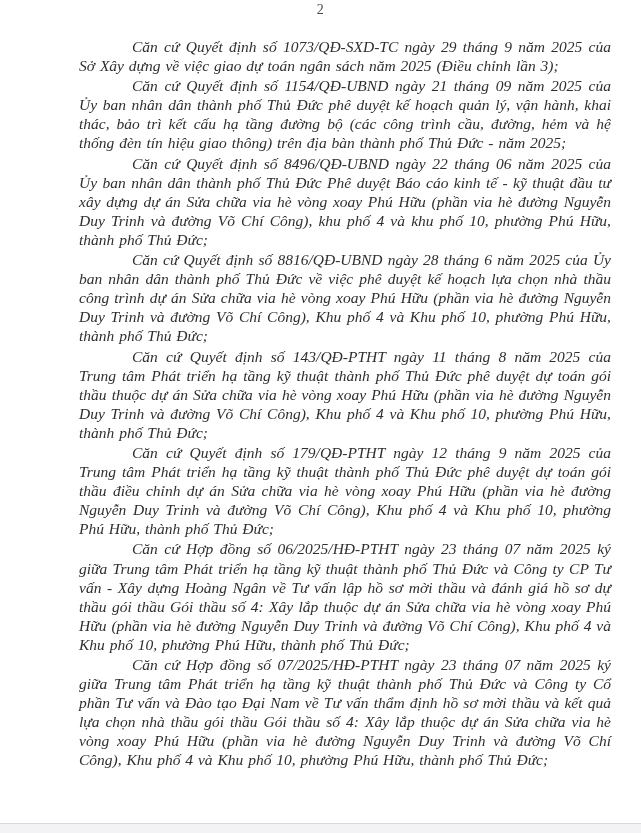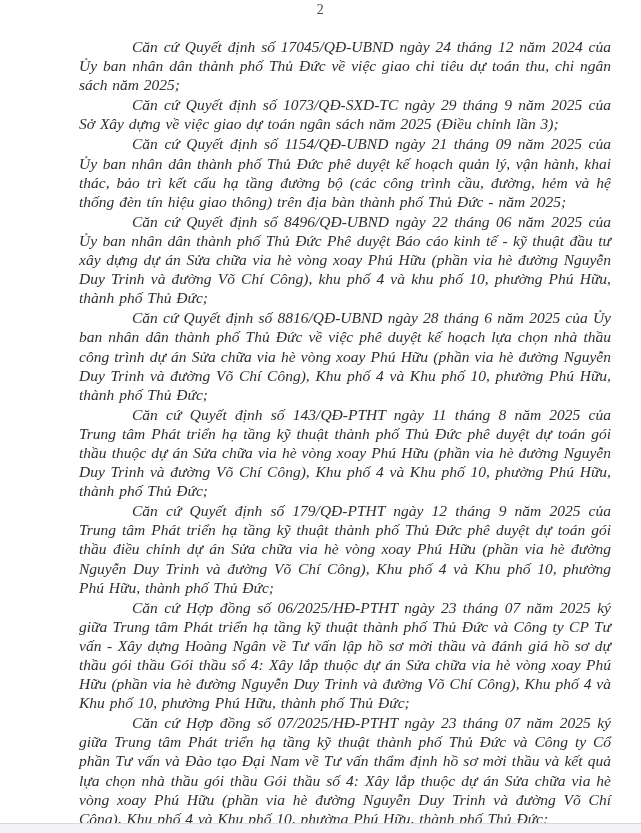--- a/index.html
+++ b/index.html
@@ -60,21 +60,20 @@
   }
 </style>
 </head>
 <body>
 
 <div class="page">
 
   <div class="page-number">2</div>
 
   <div class="doc-body">
-    <p class="para">Căn cứ Quyết định số 17045/QĐ-UBND ngày 24 tháng 12 năm 2024 của Ủy ban nhân dân thành phố Thủ Đức về việc giao chi tiêu dự toán thu, chi ngân sách năm 2025;</p>
     <p class="para">Căn cứ Quyết định số 1073/QĐ-SXD-TC ngày 29 tháng 9 năm 2025 của Sở Xây dựng về việc giao dự toán ngân sách năm 2025 (Điều chỉnh lần 3);</p>
     <p class="para">Căn cứ Quyết định số 1154/QĐ-UBND ngày 21 tháng 09 năm 2025 của Ủy ban nhân dân thành phố Thủ Đức phê duyệt kế hoạch quản lý, vận hành, khai thác, bảo trì kết cấu hạ tầng đường bộ (các công trình cầu, đường, hẻm và hệ thống đèn tín hiệu giao thông) trên địa bàn thành phố Thủ Đức - năm 2025;</p>
     <p class="para">Căn cứ Quyết định số 8496/QĐ-UBND ngày 22 tháng 06 năm 2025 của Ủy ban nhân dân thành phố Thủ Đức Phê duyệt Báo cáo kinh tế - kỹ thuật đầu tư xây dựng dự án Sửa chữa via hè vòng xoay Phú Hữu (phần via hè đường Nguyễn Duy Trinh và đường Võ Chí Công), khu phố 4 và khu phố 10, phường Phú Hữu, thành phố Thủ Đức;</p>
     <p class="para">Căn cứ Quyết định số 8816/QĐ-UBND ngày 28 tháng 6 năm 2025 của Ủy ban nhân dân thành phố Thủ Đức về việc phê duyệt kế hoạch lựa chọn nhà thầu công trình dự án Sửa chữa via hè vòng xoay Phú Hữu (phần via hè đường Nguyễn Duy Trinh và đường Võ Chí Công), Khu phố 4 và Khu phố 10, phường Phú Hữu, thành phố Thủ Đức;</p>
     <p class="para">Căn cứ Quyết định số 143/QĐ-PTHT ngày 11 tháng 8 năm 2025 của Trung tâm Phát triển hạ tầng kỹ thuật thành phố Thủ Đức phê duyệt dự toán gói thầu thuộc dự án Sửa chữa via hè vòng xoay Phú Hữu (phần via hè đường Nguyễn Duy Trinh và đường Võ Chí Công), Khu phố 4 và Khu phố 10, phường Phú Hữu, thành phố Thủ Đức;</p>
     <p class="para">Căn cứ Quyết định số 179/QĐ-PTHT ngày 12 tháng 9 năm 2025 của Trung tâm Phát triển hạ tầng kỹ thuật thành phố Thủ Đức phê duyệt dự toán gói thầu điều chỉnh dự án Sửa chữa via hè vòng xoay Phú Hữu (phần via hè đường Nguyễn Duy Trinh và đường Võ Chí Công), Khu phố 4 và Khu phố 10, phường Phú Hữu, thành phố Thủ Đức;</p>
     <p class="para">Căn cứ Hợp đồng số 06/2025/HĐ-PTHT ngày 23 tháng 07 năm 2025 ký giữa Trung tâm Phát triển hạ tầng kỹ thuật thành phố Thủ Đức và Công ty CP Tư vấn - Xây dựng Hoàng Ngân về Tư vấn lập hồ sơ mời thầu và đánh giá hồ sơ dự thầu gói thầu Gói thầu số 4: Xây lắp thuộc dự án Sửa chữa via hè vòng xoay Phú Hữu (phần via hè đường Nguyễn Duy Trinh và đường Võ Chí Công), Khu phố 4 và Khu phố 10, phường Phú Hữu, thành phố Thủ Đức;</p>
     <p class="para">Căn cứ Hợp đồng số 07/2025/HĐ-PTHT ngày 23 tháng 07 năm 2025 ký giữa Trung tâm Phát triển hạ tầng kỹ thuật thành phố Thủ Đức và Công ty Cổ phần Tư vấn và Đào tạo Đại Nam về Tư vấn thẩm định hồ sơ mời thầu và kết quả lựa chọn nhà thầu gói thầu Gói thầu số 4: Xây lắp thuộc dự án Sửa chữa via hè vòng xoay Phú Hữu (phần via hè đường Nguyễn Duy Trinh và đường Võ Chí Công), Khu phố 4 và Khu phố 10, phường Phú Hữu, thành phố Thủ Đức;</p>
   </div>
 

